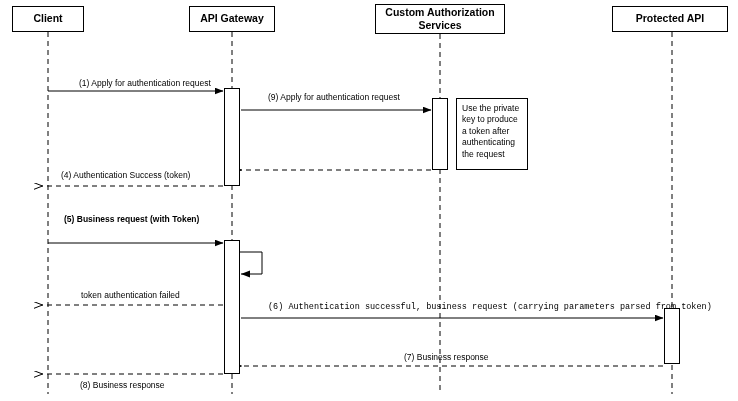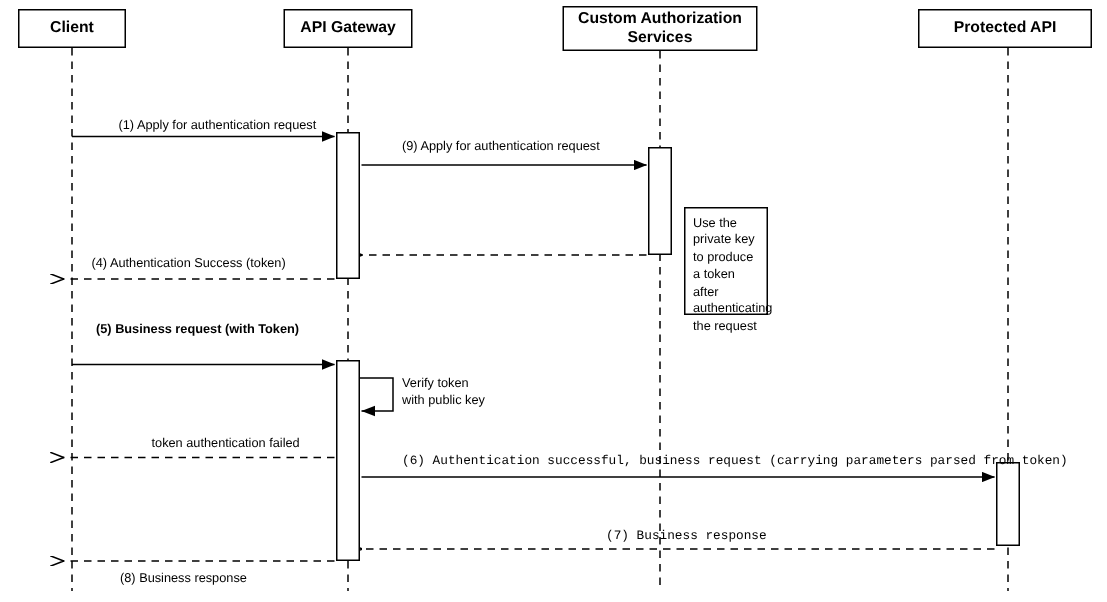--- a/index.html
+++ b/index.html
@@ -130,23 +130,21 @@
 
   <div class="activation" style="left:224px; top:88px; width:16px; height:98px;"></div>
   <div class="activation" style="left:432px; top:98px; width:16px; height:72px;"></div>
   <div class="activation" style="left:224px; top:240px; width:16px; height:134px;"></div>
   <div class="activation" style="left:664px; top:308px; width:16px; height:56px;"></div>
 
   <div class="msg-label" style="left:64px; top:78px;padding-left:15px;">(1) Apply for authentication request</div>
   <div class="msg-label" style="left:268px; top:92px;">(9) Apply for authentication request</div>
   <div class="msg-label" style="left:61px; top:170px;">(4) Authentication Success (token)</div>
   <div class="msg-label" style="left:64px; top:214px;font-weight:bold;">(5) Business request (with Token)</div>
-  <div class="msg-label" style="left:81px; top:290px;margin-left:20px;">token authentication failed</div>
+  <div class="msg-label" style="left:81px; top:290px;">token authentication failed</div>
   <div class="msg-label" style="left:268px; top:302px;font-family:Liberation Mono, monospace;">(6) Authentication successful, business request (carrying parameters parsed from token)</div>
-  <div class="msg-label" style="left:404px; top:352px;font-family:Liberation Mono, monospace;">(7) Business response</div>
+  <div class="msg-label" style="left:404px; top:352px;">(7) Business response</div>
   <div class="msg-label" style="left:80px; top:360px;margin-top:20px;">(8) Business response</div>
 
-  <div class="note-plain" style="left:268px; top:250px; width:90px;">Verify token
-with public key</div>
 
-  <div class="note-box" style="left:456px; top:98px; width:56px; height:72px;margin-top:40px;">Use the private key to produce a token after authenticating the request</div>
+  <div class="note-box" style="left:456px; top:98px; width:72px; height:72px;">Use the private key to produce a token after authenticating the request</div>
 
 </div>
 
 </body></html>

